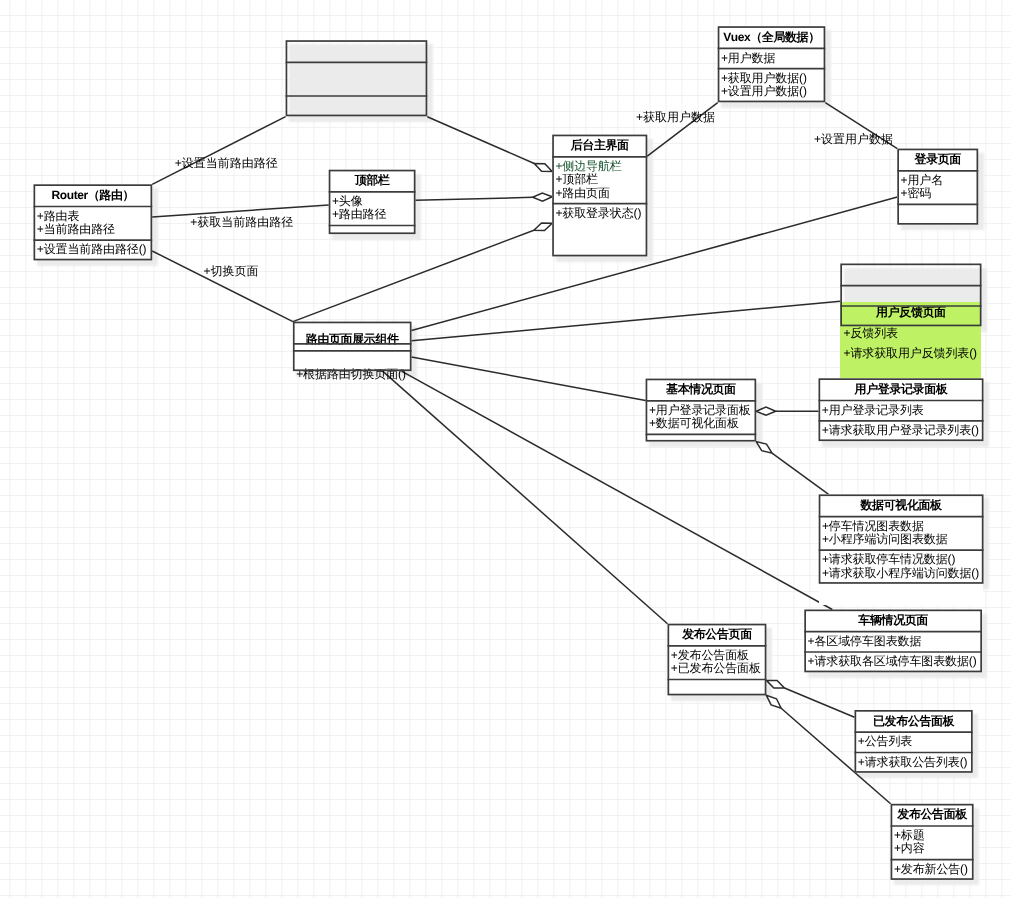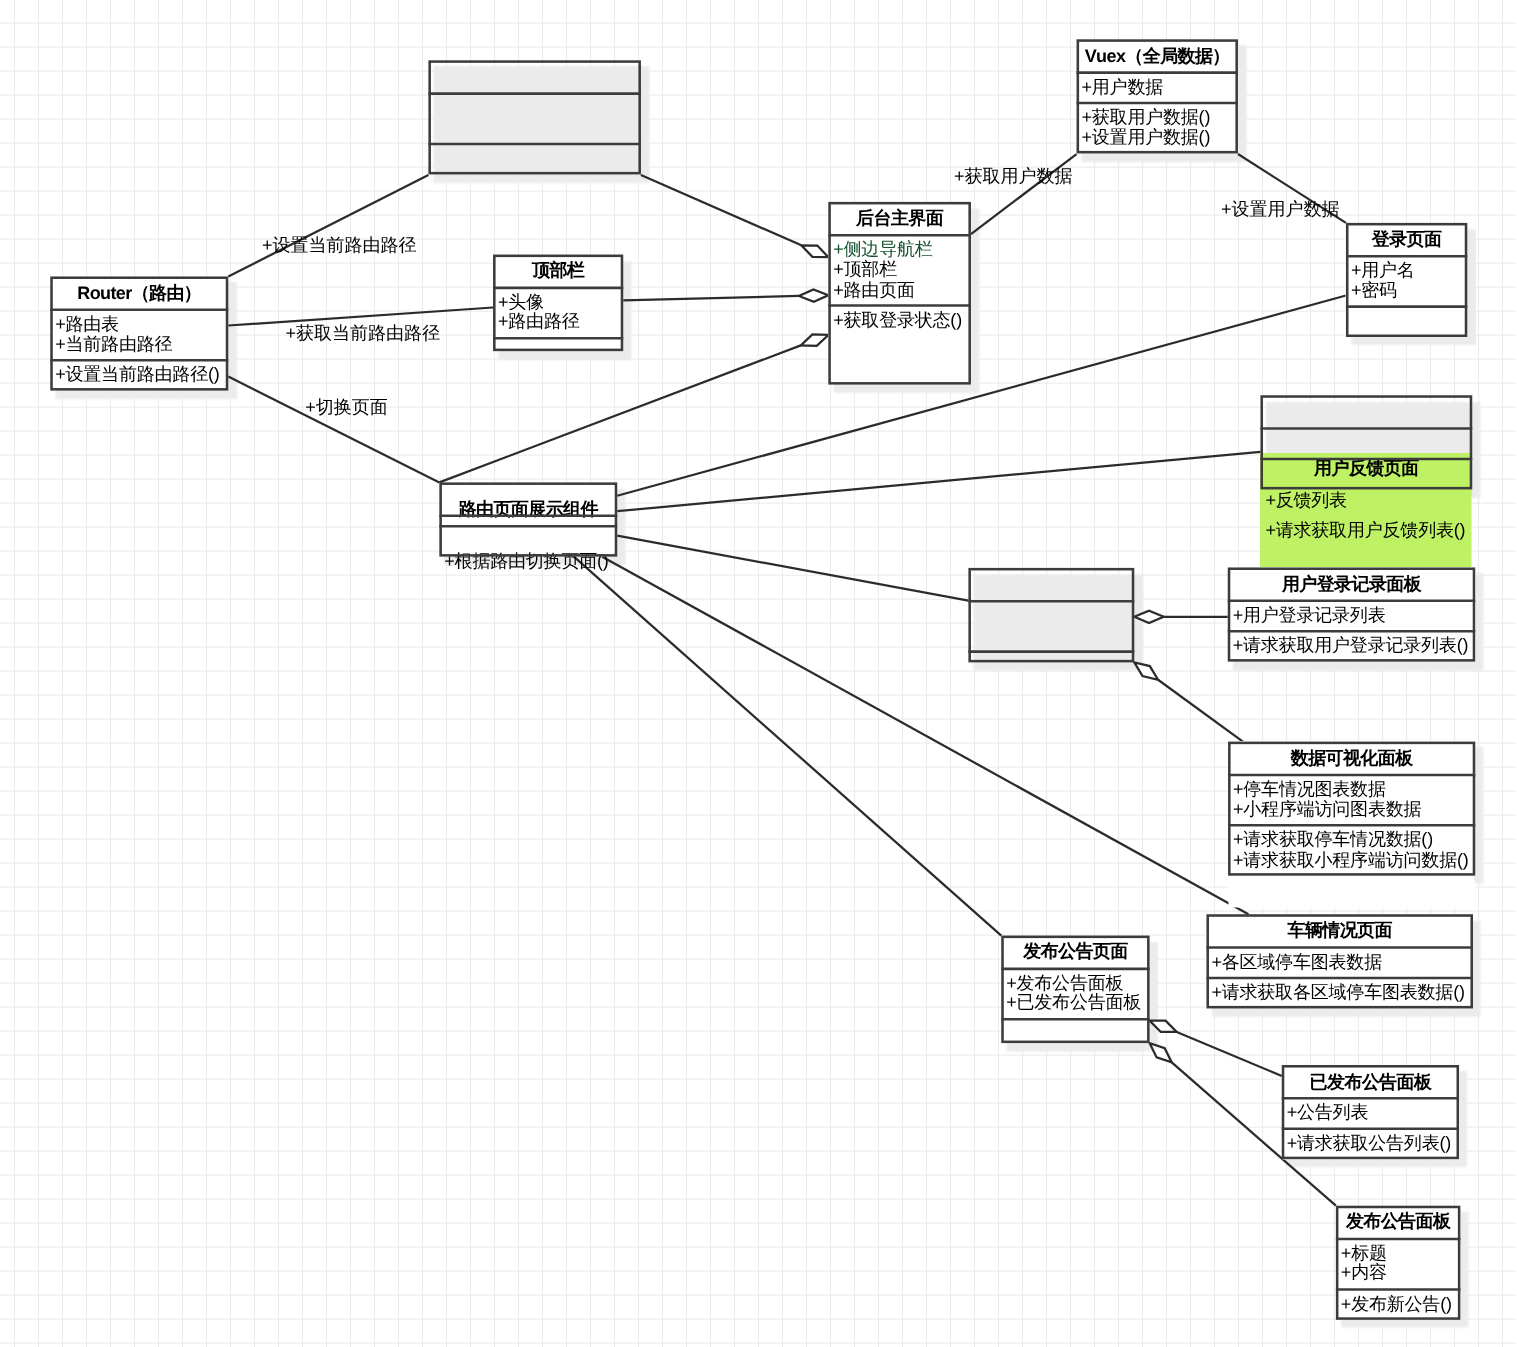--- a/index.html
+++ b/index.html
@@ -171,20 +171,28 @@
         </div>
       </div>
       <div class="cls" style="left: 840.3px; top: 263.5px; width: 141.2px; height: 81px; background: #bef264; margin-top: 38px;">
         <div class="title" style="height: 22.2px; color: rgb(0, 0, 0);">用户反馈页面</div>
         <div class="sec" style="height: 20.3px;">
           <div class="row" style="color: rgb(0, 0, 0);">+反馈列表</div>
         </div>
         <div class="sec" style="height: 20.3px;">
           <div class="row" style="color: rgb(0, 0, 0);">+请求获取用户反馈列表()</div>
         </div>
+      </div>
+      <div class="cls" style="left: 645.6px; top: 378.6px; width: 110.6px; height: 63px; background: rgb(255, 255, 255);">
+        <div class="title" style="height: 22.2px; color: rgb(0, 0, 0);">基本情况页面</div>
+        <div class="sec" style="height: 33.6px;">
+          <div class="row" style="color: rgb(0, 0, 0);">+用户登录记录面板</div>
+          <div class="row" style="color: rgb(0, 0, 0);">+数据可视化面板</div>
+        </div>
+        <div class="sec" style="height: 7.2px;"></div>
       </div>
       <div class="cls" style="left: 818.5px; top: 378.3px; width: 165px; height: 62.8px; background: rgb(255, 255, 255);">
         <div class="title" style="height: 22.2px; color: rgb(0, 0, 0);">用户登录记录面板</div>
         <div class="sec" style="height: 20.3px;">
           <div class="row" style="color: rgb(0, 0, 0);">+用户登录记录列表</div>
         </div>
         <div class="sec" style="height: 20.3px;">
           <div class="row" style="color: rgb(0, 0, 0);">+请求获取用户登录记录列表()</div>
         </div>
       </div>

